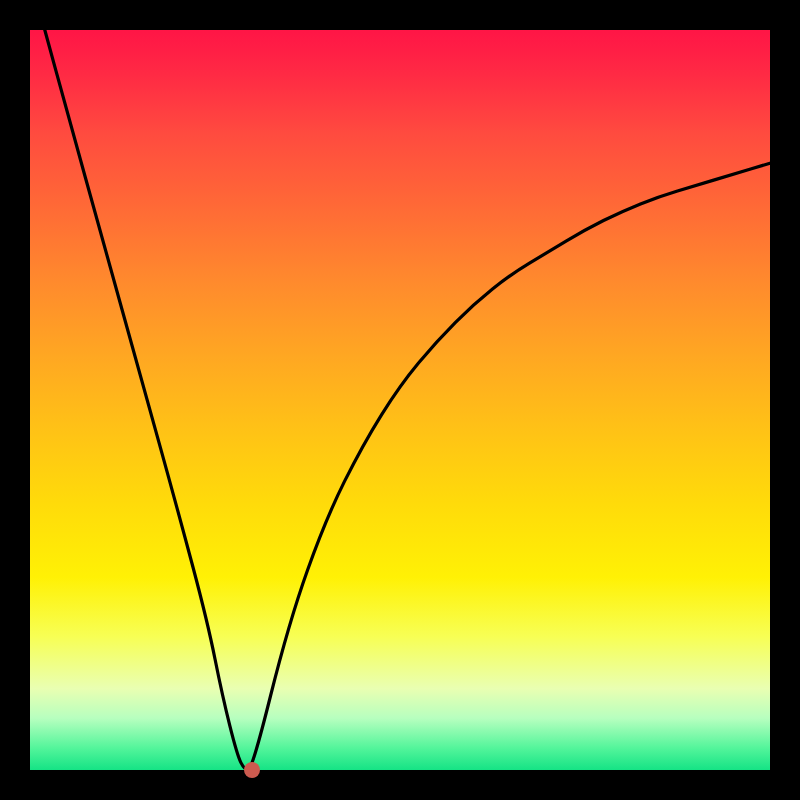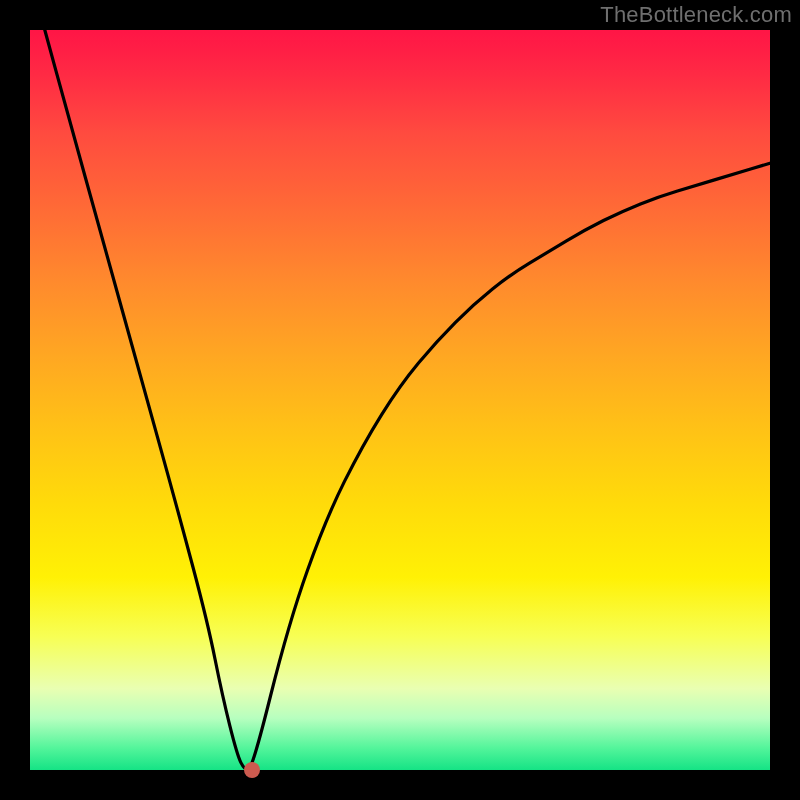--- a/index.html
+++ b/index.html
@@ -66,21 +66,20 @@
     height: 16px;
     border-radius: 50%;
     background: #cc5b4f;
     transform: translate(-50%, -50%);
   }
 </style>
 </head>
 <body>
 
 <div class="frame">
-  <div class="watermark">TheBottleneck.com</div>
 
   <div class="plot-area">
     <svg class="curve-svg" viewBox="0 0 740 740" preserveAspectRatio="none">
       <path id="curve-path" fill="none" stroke="#000" stroke-width="3.2" stroke-linejoin="round" stroke-linecap="round" d="M 14.80 0.00 Q 14.80 0.00 25.90 40.70 Q 37.00 81.40 55.50 148.00 Q 74.00 214.60 92.50 281.20 Q 111.00 347.80 129.50 414.40 Q 148.00 481.00 162.80 536.50 Q 177.60 592.00 185.00 629.00 Q 192.40 666.00 199.80 695.60 Q 207.20 725.20 210.90 732.60 Q 214.60 740.00 218.30 740.00 Q 222.00 740.00 240.50 666.00 Q 259.00 592.00 277.50 540.20 Q 296.00 488.40 314.50 451.40 Q 333.00 414.40 351.50 384.80 Q 370.00 355.20 388.50 333.00 Q 407.00 310.80 425.50 292.30 Q 444.00 273.80 462.50 259.00 Q 481.00 244.20 499.50 233.10 Q 518.00 222.00 536.50 210.90 Q 555.00 199.80 573.50 190.55 Q 592.00 181.30 610.50 173.90 Q 629.00 166.50 647.50 160.95 Q 666.00 155.40 684.50 149.85 Q 703.00 144.30 721.50 138.75 T 740.00 133.20"></path>
     </svg>
     <div id="marker" class="marker" style="left: 222px; top: 740px; background: rgb(204, 91, 79);"></div>
   </div>
 </div>
 
 </body></html>

